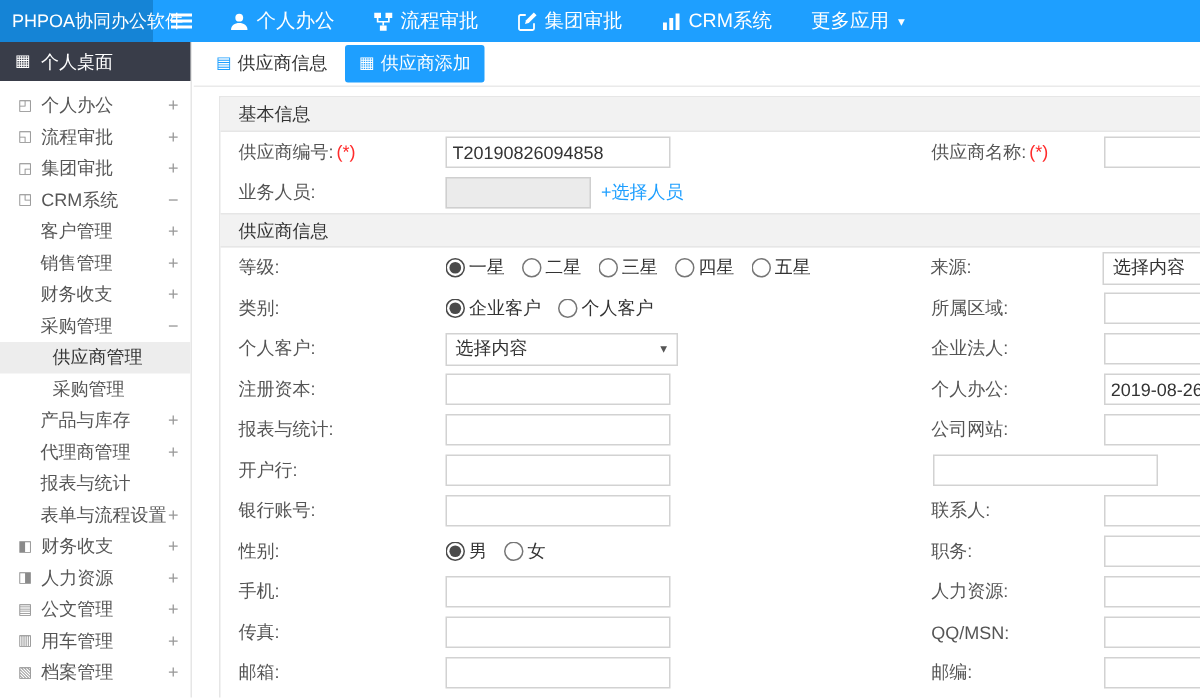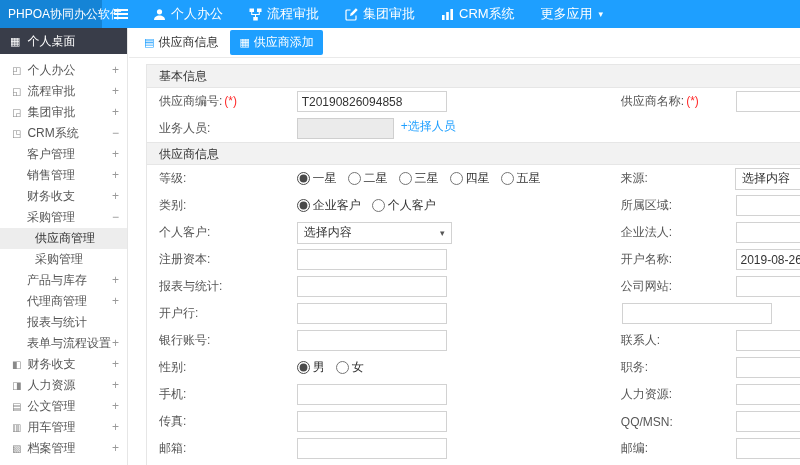--- a/index.html
+++ b/index.html
@@ -30,21 +30,21 @@
 .tab{display:flex;align-items:center;gap:4px;padding:4px 9px;cursor:pointer;border-radius:2px;white-space:nowrap}
 .tab-ic{color:#1E9FFF;font-size:11px;line-height:1}
 .tab.active{background:#1E9FFF;color:#fff}
 .tab.active .tab-ic{color:#fff}
 .panel{margin:6px 0 0 17px;width:789px;border:1px solid #e6e6e6;background:#fff}
 .section-title{height:23px;line-height:23px;background:#f2f2f2;border-top:1px solid #e6e6e6;border-bottom:1px solid #e6e6e6;padding-left:12px;color:#333}
 .panel .section-title:first-child{border-top:none}
 .form-row{display:flex;align-items:center;height:27px}
 .flabel{color:#555;white-space:nowrap}
 .c-label1{width:150px;padding-left:12px}
-.c-field1{width:325px;display:flex;align-items:flex-start}
+.c-field1{width:325px;display:flex;align-items:center}
 .c-label2{width:115px}
 .c-field2{width:199px;display:flex;align-items:center}
 .req{color:#ff2b2b;margin-left:2px}
 input.txt{width:150px;height:21px;border:1px solid #d2d2d2;padding:0 4px;font:inherit;color:#333;background:#fff;outline:none}
 input.txt.dis{width:97px;background:#ebebeb;border-color:#cfcfcf}
 .blue-link{color:#1E9FFF;margin-left:7px;cursor:pointer}
 .sel{height:22px;border:1px solid #d2d2d2;background:#fff;display:flex;align-items:center;justify-content:space-between;padding:0 6px;cursor:pointer;color:#333}
 .c-field1 .sel{width:155px}
 .c-field2 .sel{width:199px}
 .sel-caret{font-size:9px;color:#555}
@@ -289,21 +289,21 @@
         <div class="flabel c-label2"><span>企业法人:</span></div>
         <div class="ffield c-field2">
           <input type="text" class="txt" value="" style="">
         </div>
       </div>
       <div class="form-row">
         <div class="flabel c-label1"><span>注册资本:</span></div>
         <div class="ffield c-field1">
           <input type="text" class="txt" value="" style="">
         </div>
-        <div class="flabel c-label2"><span>开户名称:</span></div>
+        <div class="flabel c-label2"><span>个人办公:</span></div>
         <div class="ffield c-field2">
           <input type="text" class="txt" value="2019-08-26" style="">
         </div>
       </div>
       <div class="form-row">
         <div class="flabel c-label1"><span>报表与统计:</span></div>
         <div class="ffield c-field1">
           <input type="text" class="txt" value="" style="">
         </div>
         <div class="flabel c-label2"><span>公司网站:</span></div>

